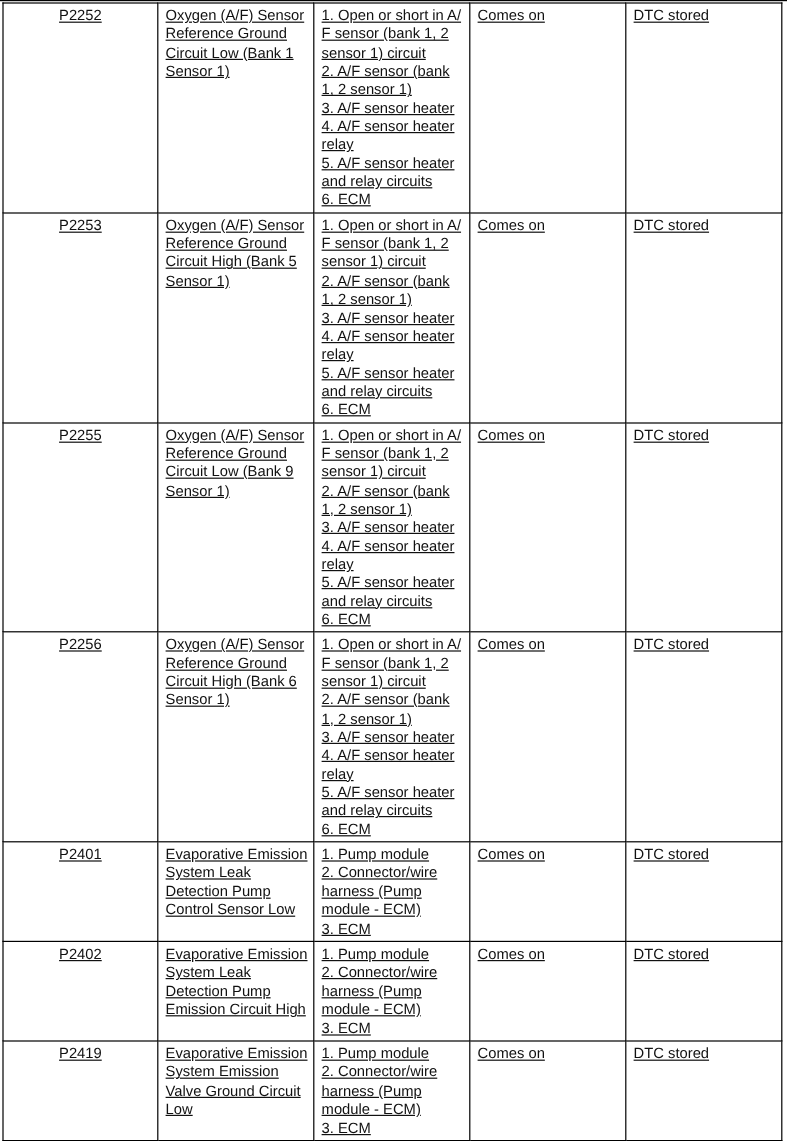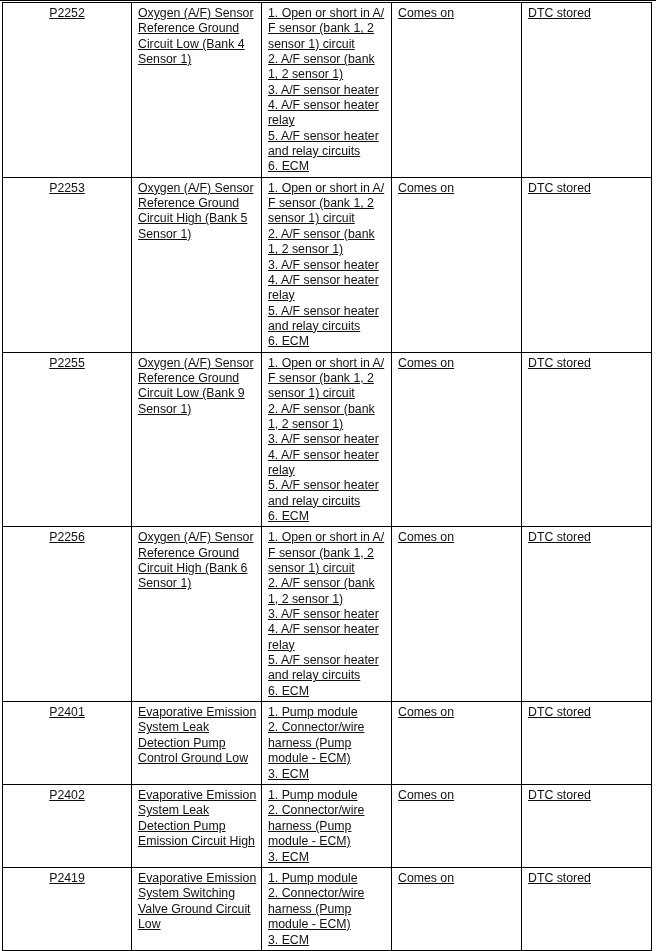--- a/index.html
+++ b/index.html
@@ -63,21 +63,21 @@
       <col class="c3">
       <col class="c4">
       <col class="c5">
   </colgroup>
   <tbody id="dtc-body">
       <tr class="r-tall">
         <td class="code"><span>P2252</span></td>
         <td>
           <span class="line">Oxygen (A/F) Sensor</span>
           <span class="line">Reference Ground</span>
-          <span class="line">Circuit Low (Bank 4</span>
+          <span class="line">Circuit Low (Bank 1</span>
           <span class="line">Sensor 1)</span>
         </td>
         <td>
           <span class="line">1. Open or short in A/</span>
           <span class="line">F sensor (bank 1, 2</span>
           <span class="line">sensor 1) circuit</span>
           <span class="line">2. A/F sensor (bank</span>
           <span class="line">1, 2 sensor 1)</span>
           <span class="line">3. A/F sensor heater</span>
           <span class="line">4. A/F sensor heater</span>
@@ -160,21 +160,21 @@
         </td>
         <td><span>Comes on</span></td>
         <td><span>DTC stored</span></td>
       </tr>
       <tr class="r-short">
         <td class="code"><span>P2401</span></td>
         <td>
           <span class="line">Evaporative Emission</span>
           <span class="line">System Leak</span>
           <span class="line">Detection Pump</span>
-          <span class="line">Control Ground Low</span>
+          <span class="line">Control Sensor Low</span>
         </td>
         <td>
           <span class="line">1. Pump module</span>
           <span class="line">2. Connector/wire</span>
           <span class="line">harness (Pump</span>
           <span class="line">module - ECM)</span>
           <span class="line">3. ECM</span>
         </td>
         <td><span>Comes on</span></td>
         <td><span>DTC stored</span></td>
@@ -194,21 +194,21 @@
           <span class="line">module - ECM)</span>
           <span class="line">3. ECM</span>
         </td>
         <td><span>Comes on</span></td>
         <td><span>DTC stored</span></td>
       </tr>
       <tr class="r-short">
         <td class="code"><span>P2419</span></td>
         <td>
           <span class="line">Evaporative Emission</span>
-          <span class="line">System Switching</span>
+          <span class="line">System Emission</span>
           <span class="line">Valve Ground Circuit</span>
           <span class="line">Low</span>
         </td>
         <td>
           <span class="line">1. Pump module</span>
           <span class="line">2. Connector/wire</span>
           <span class="line">harness (Pump</span>
           <span class="line">module - ECM)</span>
           <span class="line">3. ECM</span>
         </td>

